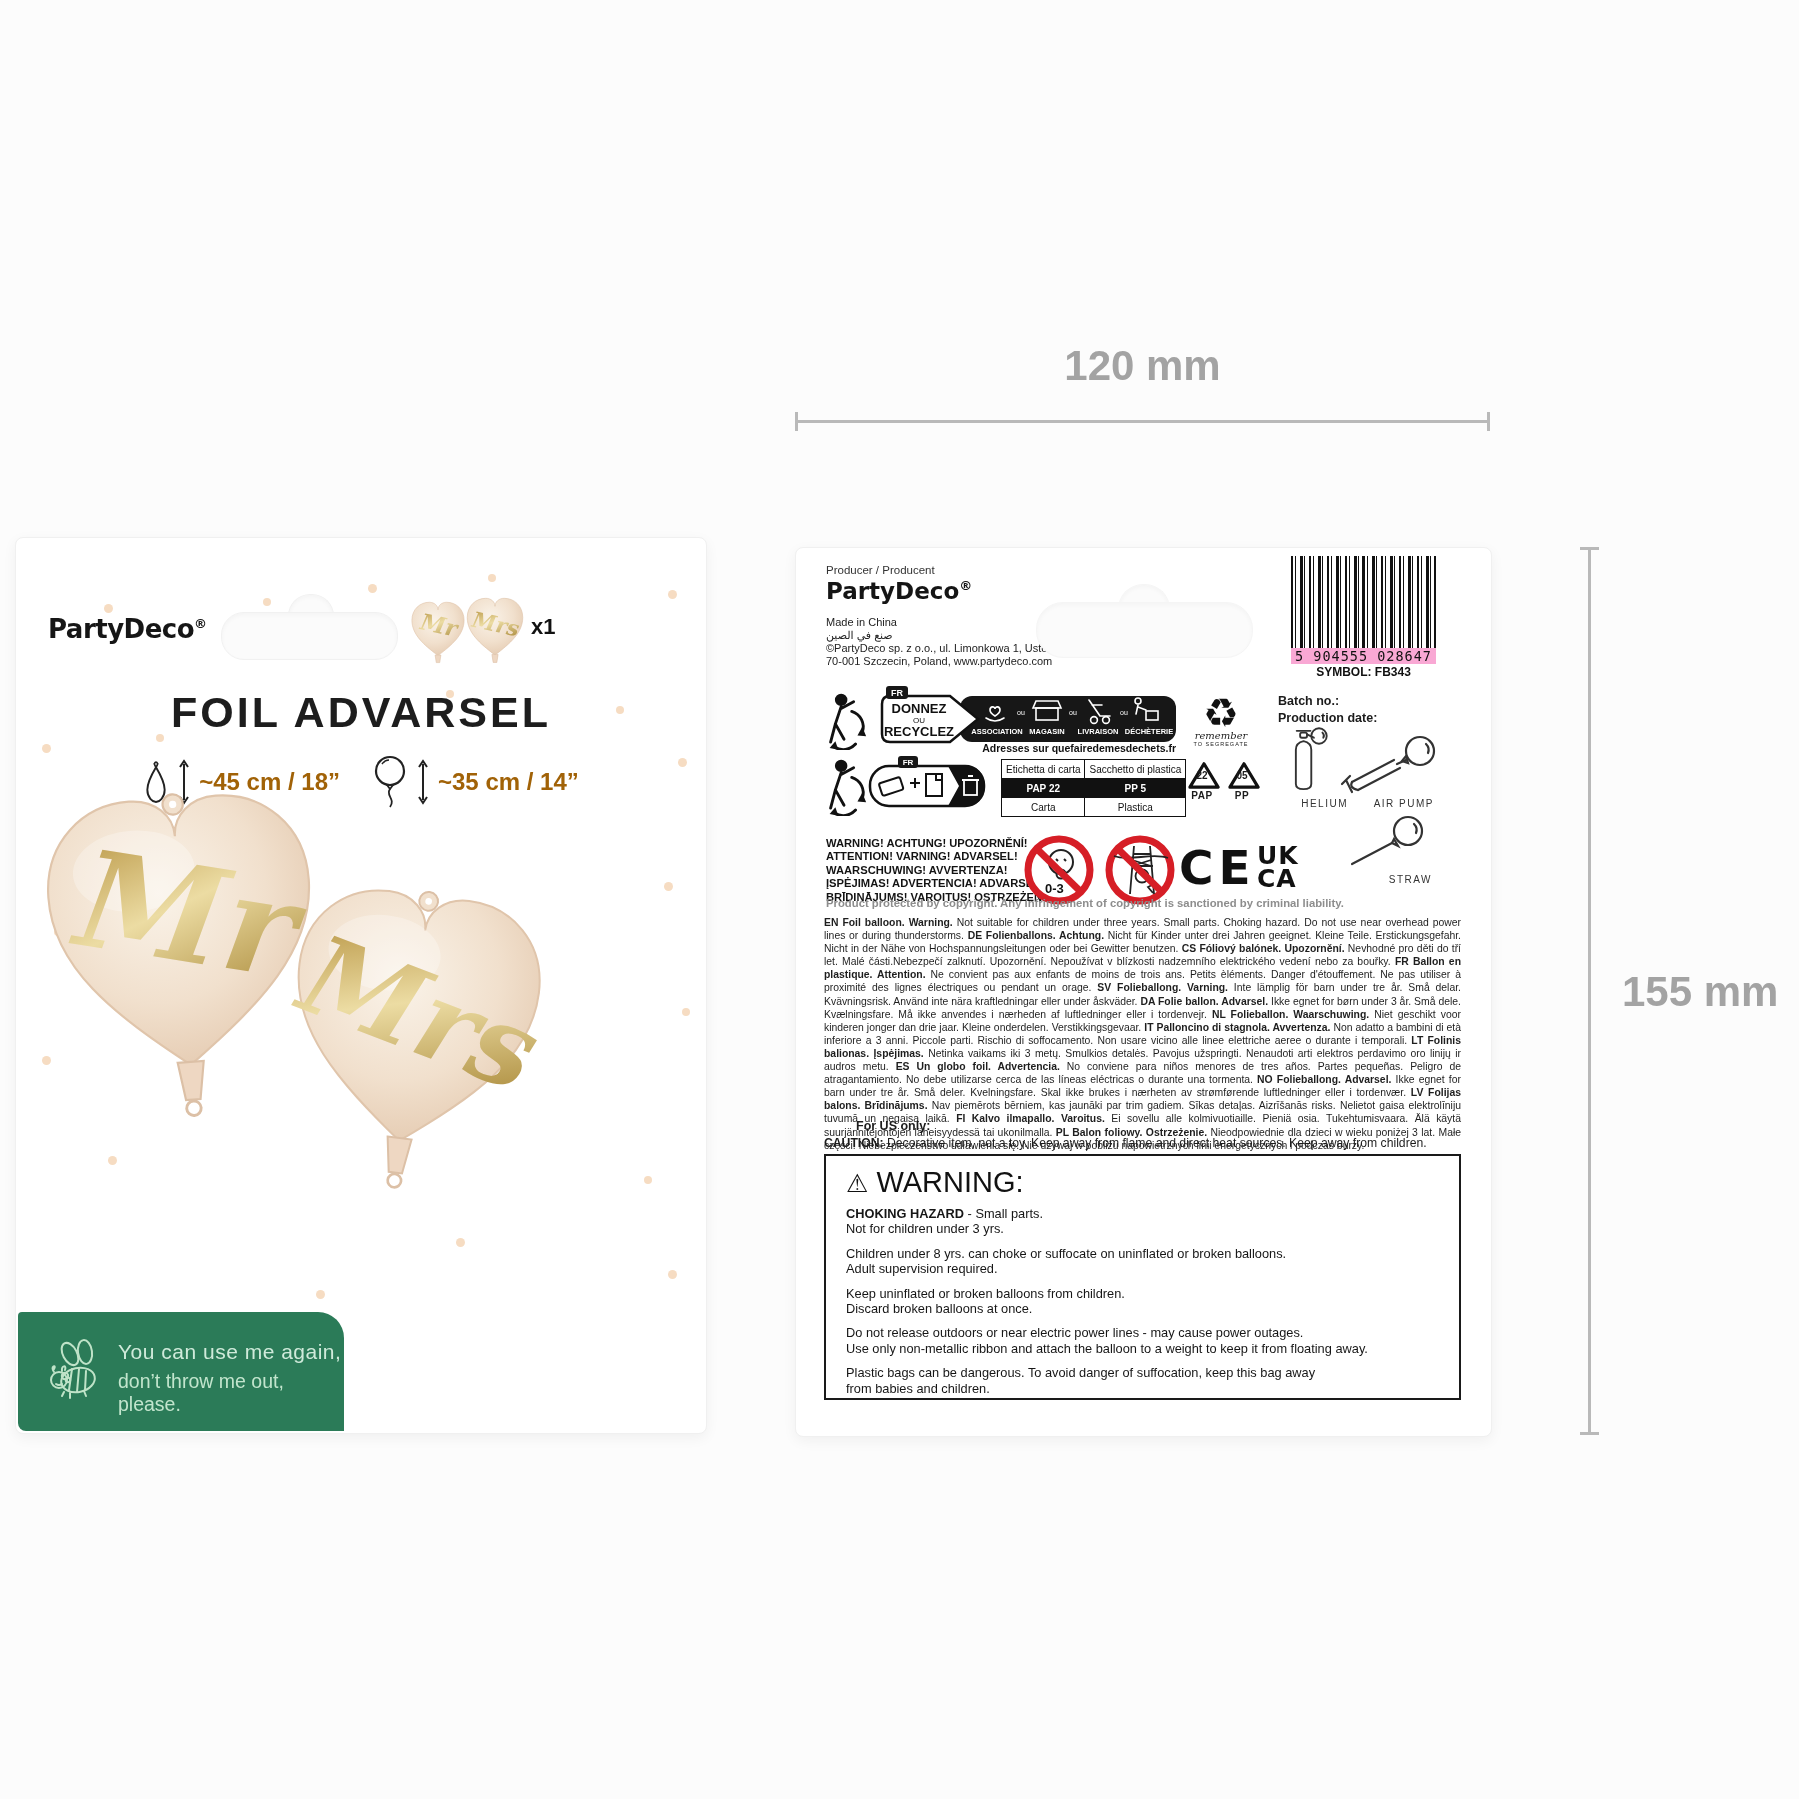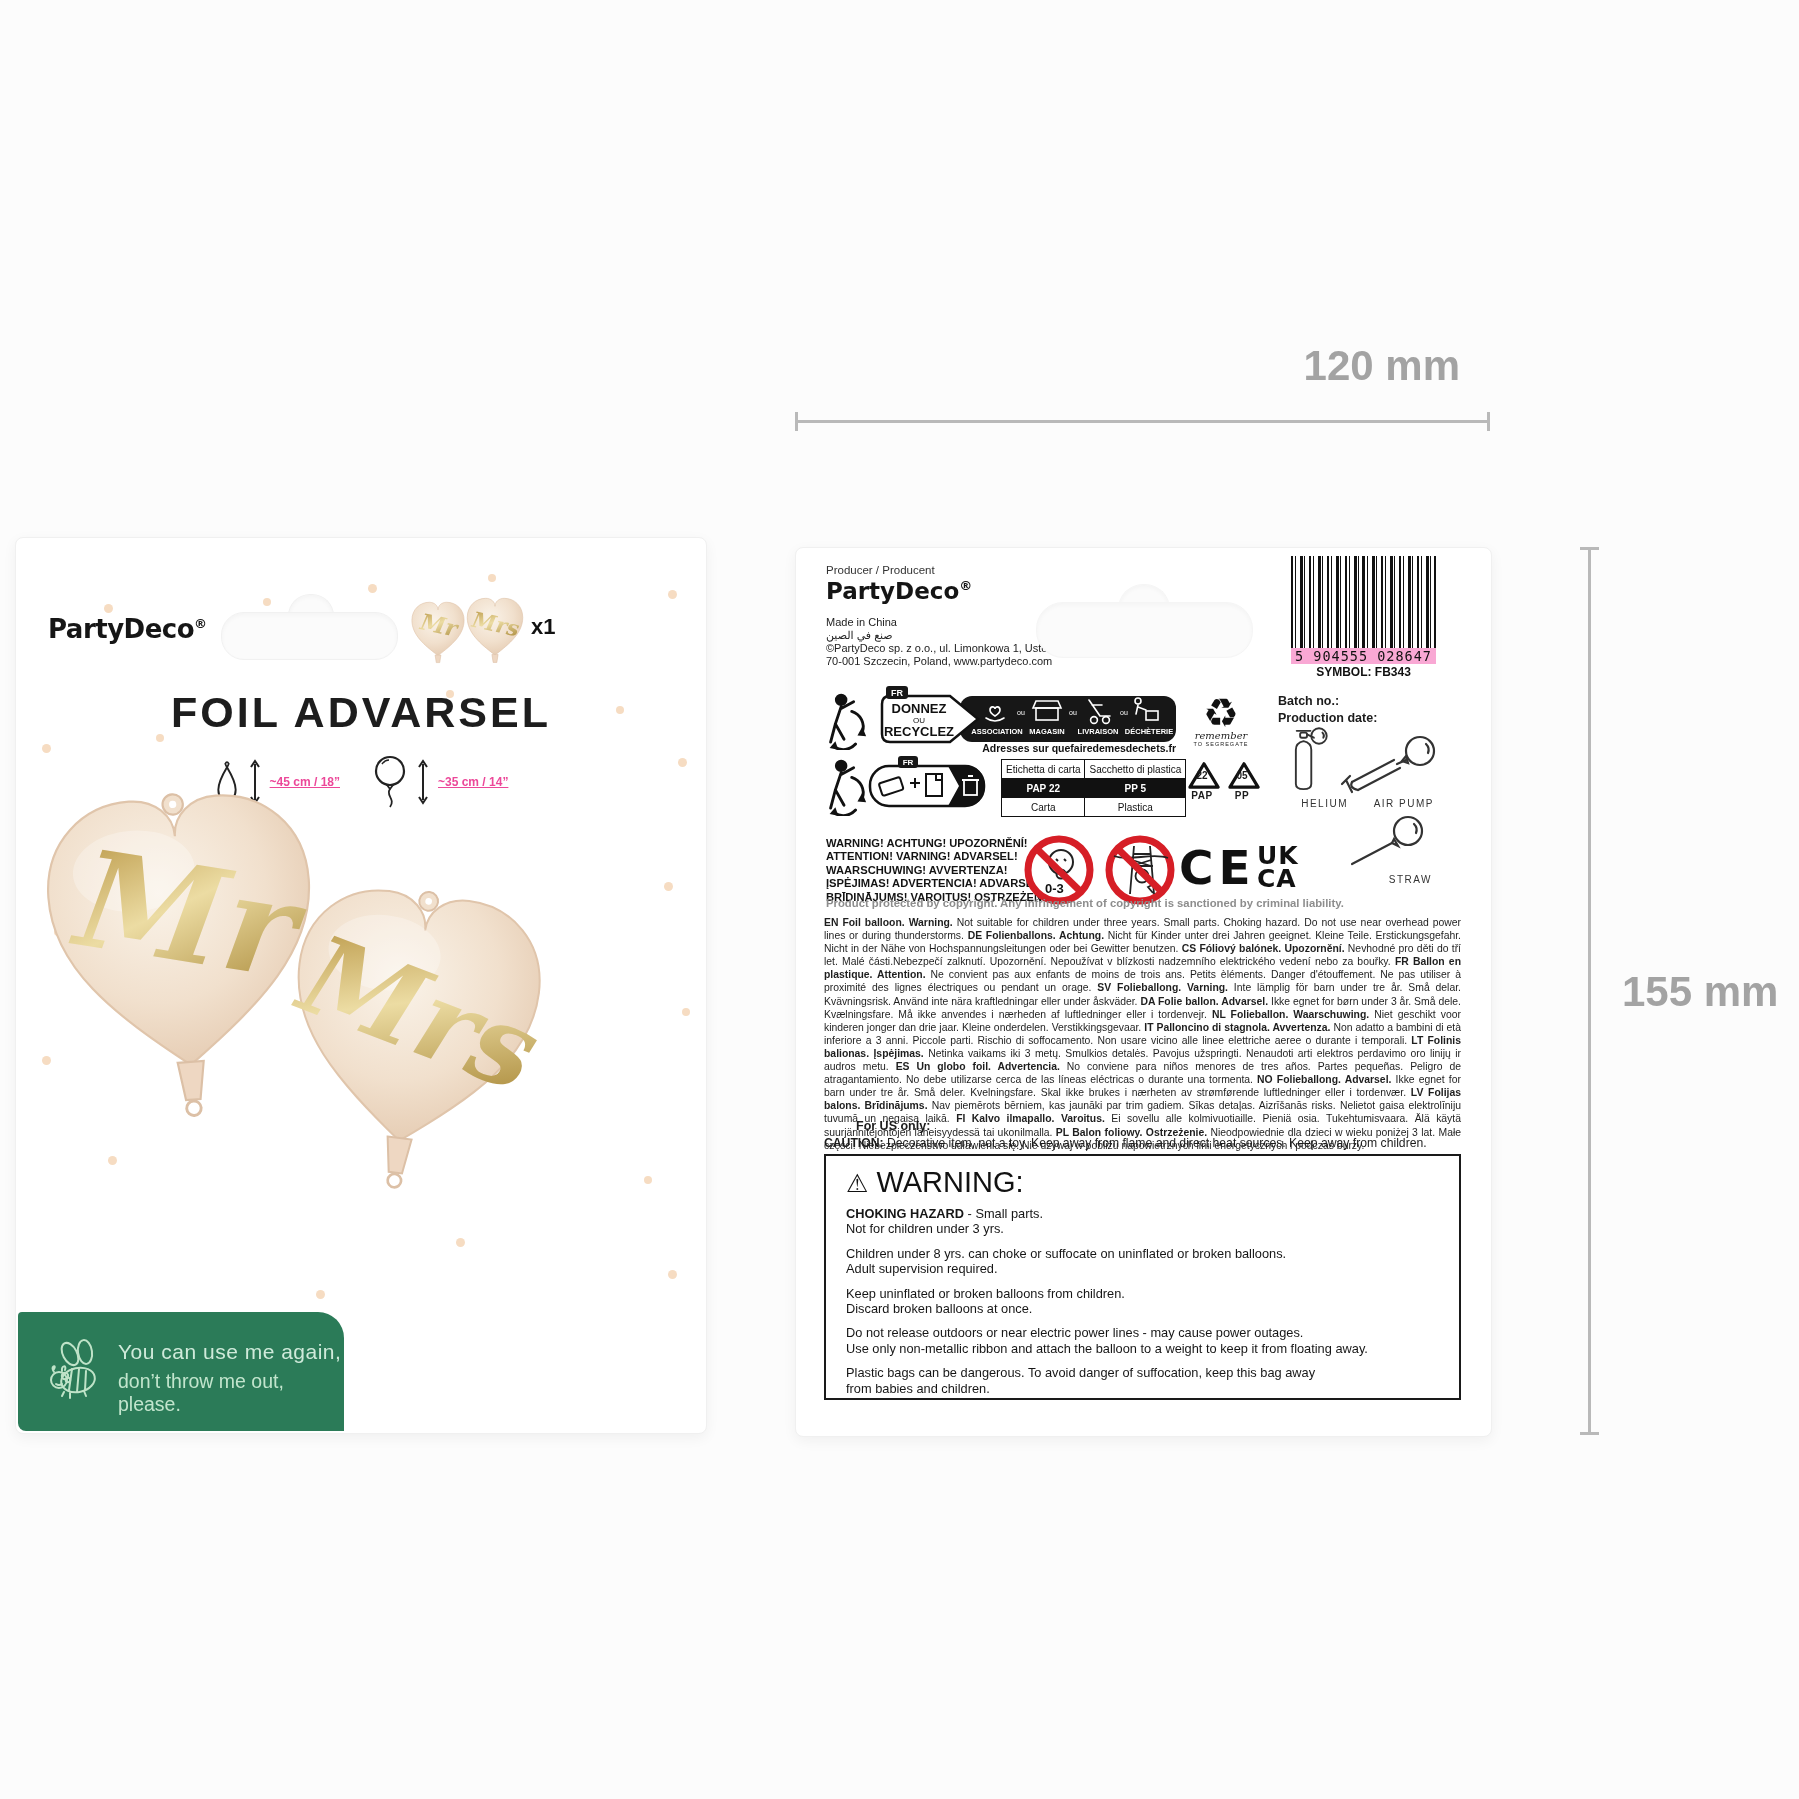--- a/index.html
+++ b/index.html
@@ -1,20 +1,20 @@
 <!DOCTYPE html>
 <html><head>
 <meta charset="utf-8">
 <style>
   html,body{margin:0;padding:0;background:#fcfcfc;width:1799px;height:1799px;overflow:hidden;
     font-family:"Liberation Sans",sans-serif;color:#1c1c1c;}
   .stage{position:absolute;left:0;top:0;width:1799px;height:1799px;}
   
   .dim-label{position:absolute;font-size:42px;font-weight:bold;color:#a3a3a3;text-align:right;}
-  .dim-h-label{left:765px;top:342px;width:695px;text-align:right;}
+  .dim-h-label{left:795px;top:342px;width:695px;text-align:center;}
   .dim-h-line{position:absolute;left:795px;top:420px;width:695px;height:3px;background:#b9b9b9;}
   .dim-h-line::before,.dim-h-line::after{content:"";position:absolute;top:-8px;width:3px;height:19px;background:#b9b9b9;}
   .dim-h-line::before{left:0;} .dim-h-line::after{right:0;}
   .dim-v-line{position:absolute;left:1588px;top:547px;width:3px;height:888px;background:#b9b9b9;}
   .dim-v-line::before,.dim-v-line::after{content:"";position:absolute;left:-8px;width:19px;height:3px;background:#b9b9b9;}
   .dim-v-line::before{top:0;} .dim-v-line::after{bottom:0;}
   .dim-v-label{left:1622px;top:968px;}
   
   .card{position:absolute;background:#ffffff;border:1px solid #f0f0f0;border-radius:8px;
         box-shadow:0 4px 14px rgba(0,0,0,0.05);}
@@ -30,21 +30,21 @@
   .front-slot-body{left:205px;top:74px;width:175px;height:46px;border-radius:23px;}
   .front-slot-bump{left:272px;top:56px;width:44px;height:28px;border-radius:22px 22px 0 0;border-bottom:none;}
   .back-slot-body{left:240px;top:54px;width:215px;height:54px;border-radius:27px;border-color:#f5f5f5;}
   .back-slot-bump{left:322px;top:36px;width:50px;height:28px;border-radius:25px 25px 0 0;border-bottom:none;border-color:#f5f5f5;}
   .mini-balloon{position:absolute;}
   .qty{position:absolute;left:515px;top:76px;font-size:22px;font-weight:bold;color:#111;}
   .front-title{position:absolute;left:0;top:150px;width:100%;text-align:center;
     font-size:43px;font-weight:bold;letter-spacing:3px;color:#1d1d1d;}
   .sizes{position:absolute;left:0;top:212px;width:100%;height:64px;display:flex;
     justify-content:center;align-items:center;gap:9px;}
-  .size-text{font-size:12px;font-weight:600;color:#ec4899;text-decoration:underline;}
+  .size-text{font-size:24px;font-weight:600;color:#a16207;}
   .size-gap{width:14px;}
   .balloon{position:absolute;}
   .balloon.mr{left:22px;top:240px;width:290px;height:348px;transform:rotate(-4deg);z-index:2;}
   .balloon.mrs{left:262px;top:338px;width:268px;height:322px;transform:rotate(7deg);z-index:3;}
   .eco-banner{position:absolute;left:2px;top:774px;width:326px;height:119px;background:#2b7b58;
     border-radius:4px 26px 0 8px;z-index:4;}
   .eco-bee{position:absolute;left:22px;top:26px;}
   .eco-text{position:absolute;left:100px;top:28px;color:#cfeada;}
   .eco-line1{font-size:21px;letter-spacing:0.5px;}
   .eco-line2{font-size:19.5px;margin-top:6px;color:#c2e5cd;}

